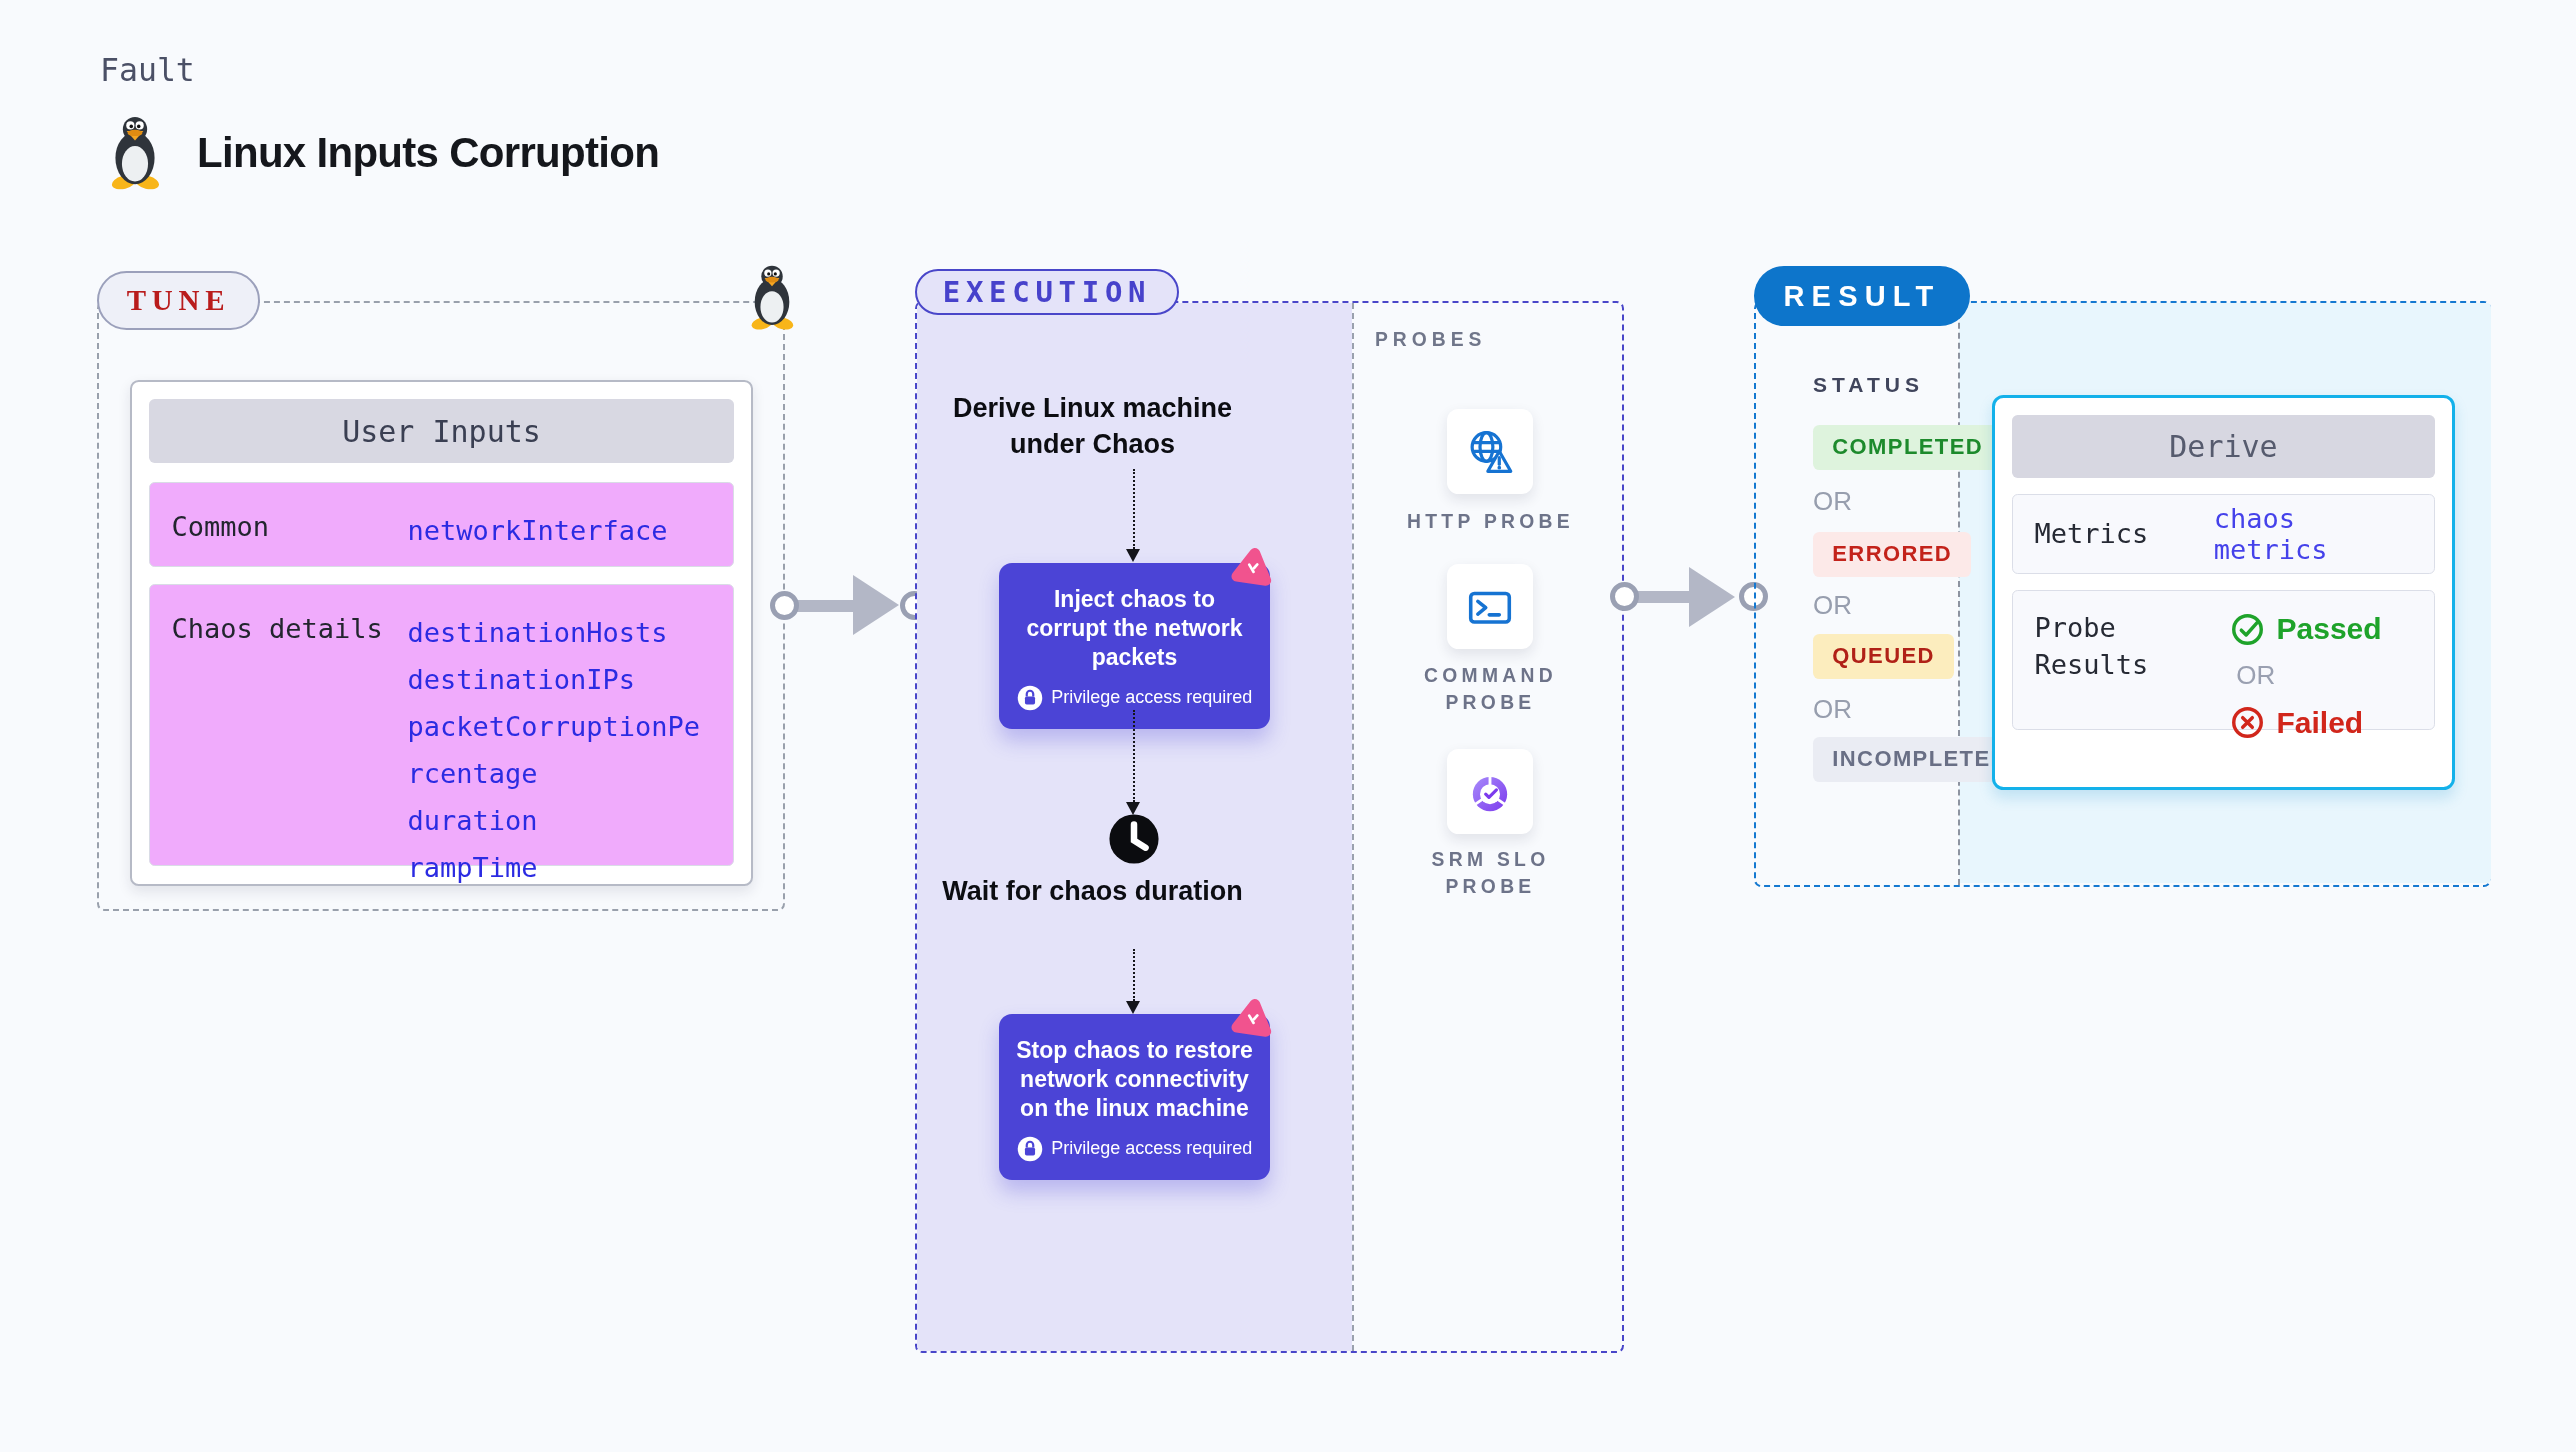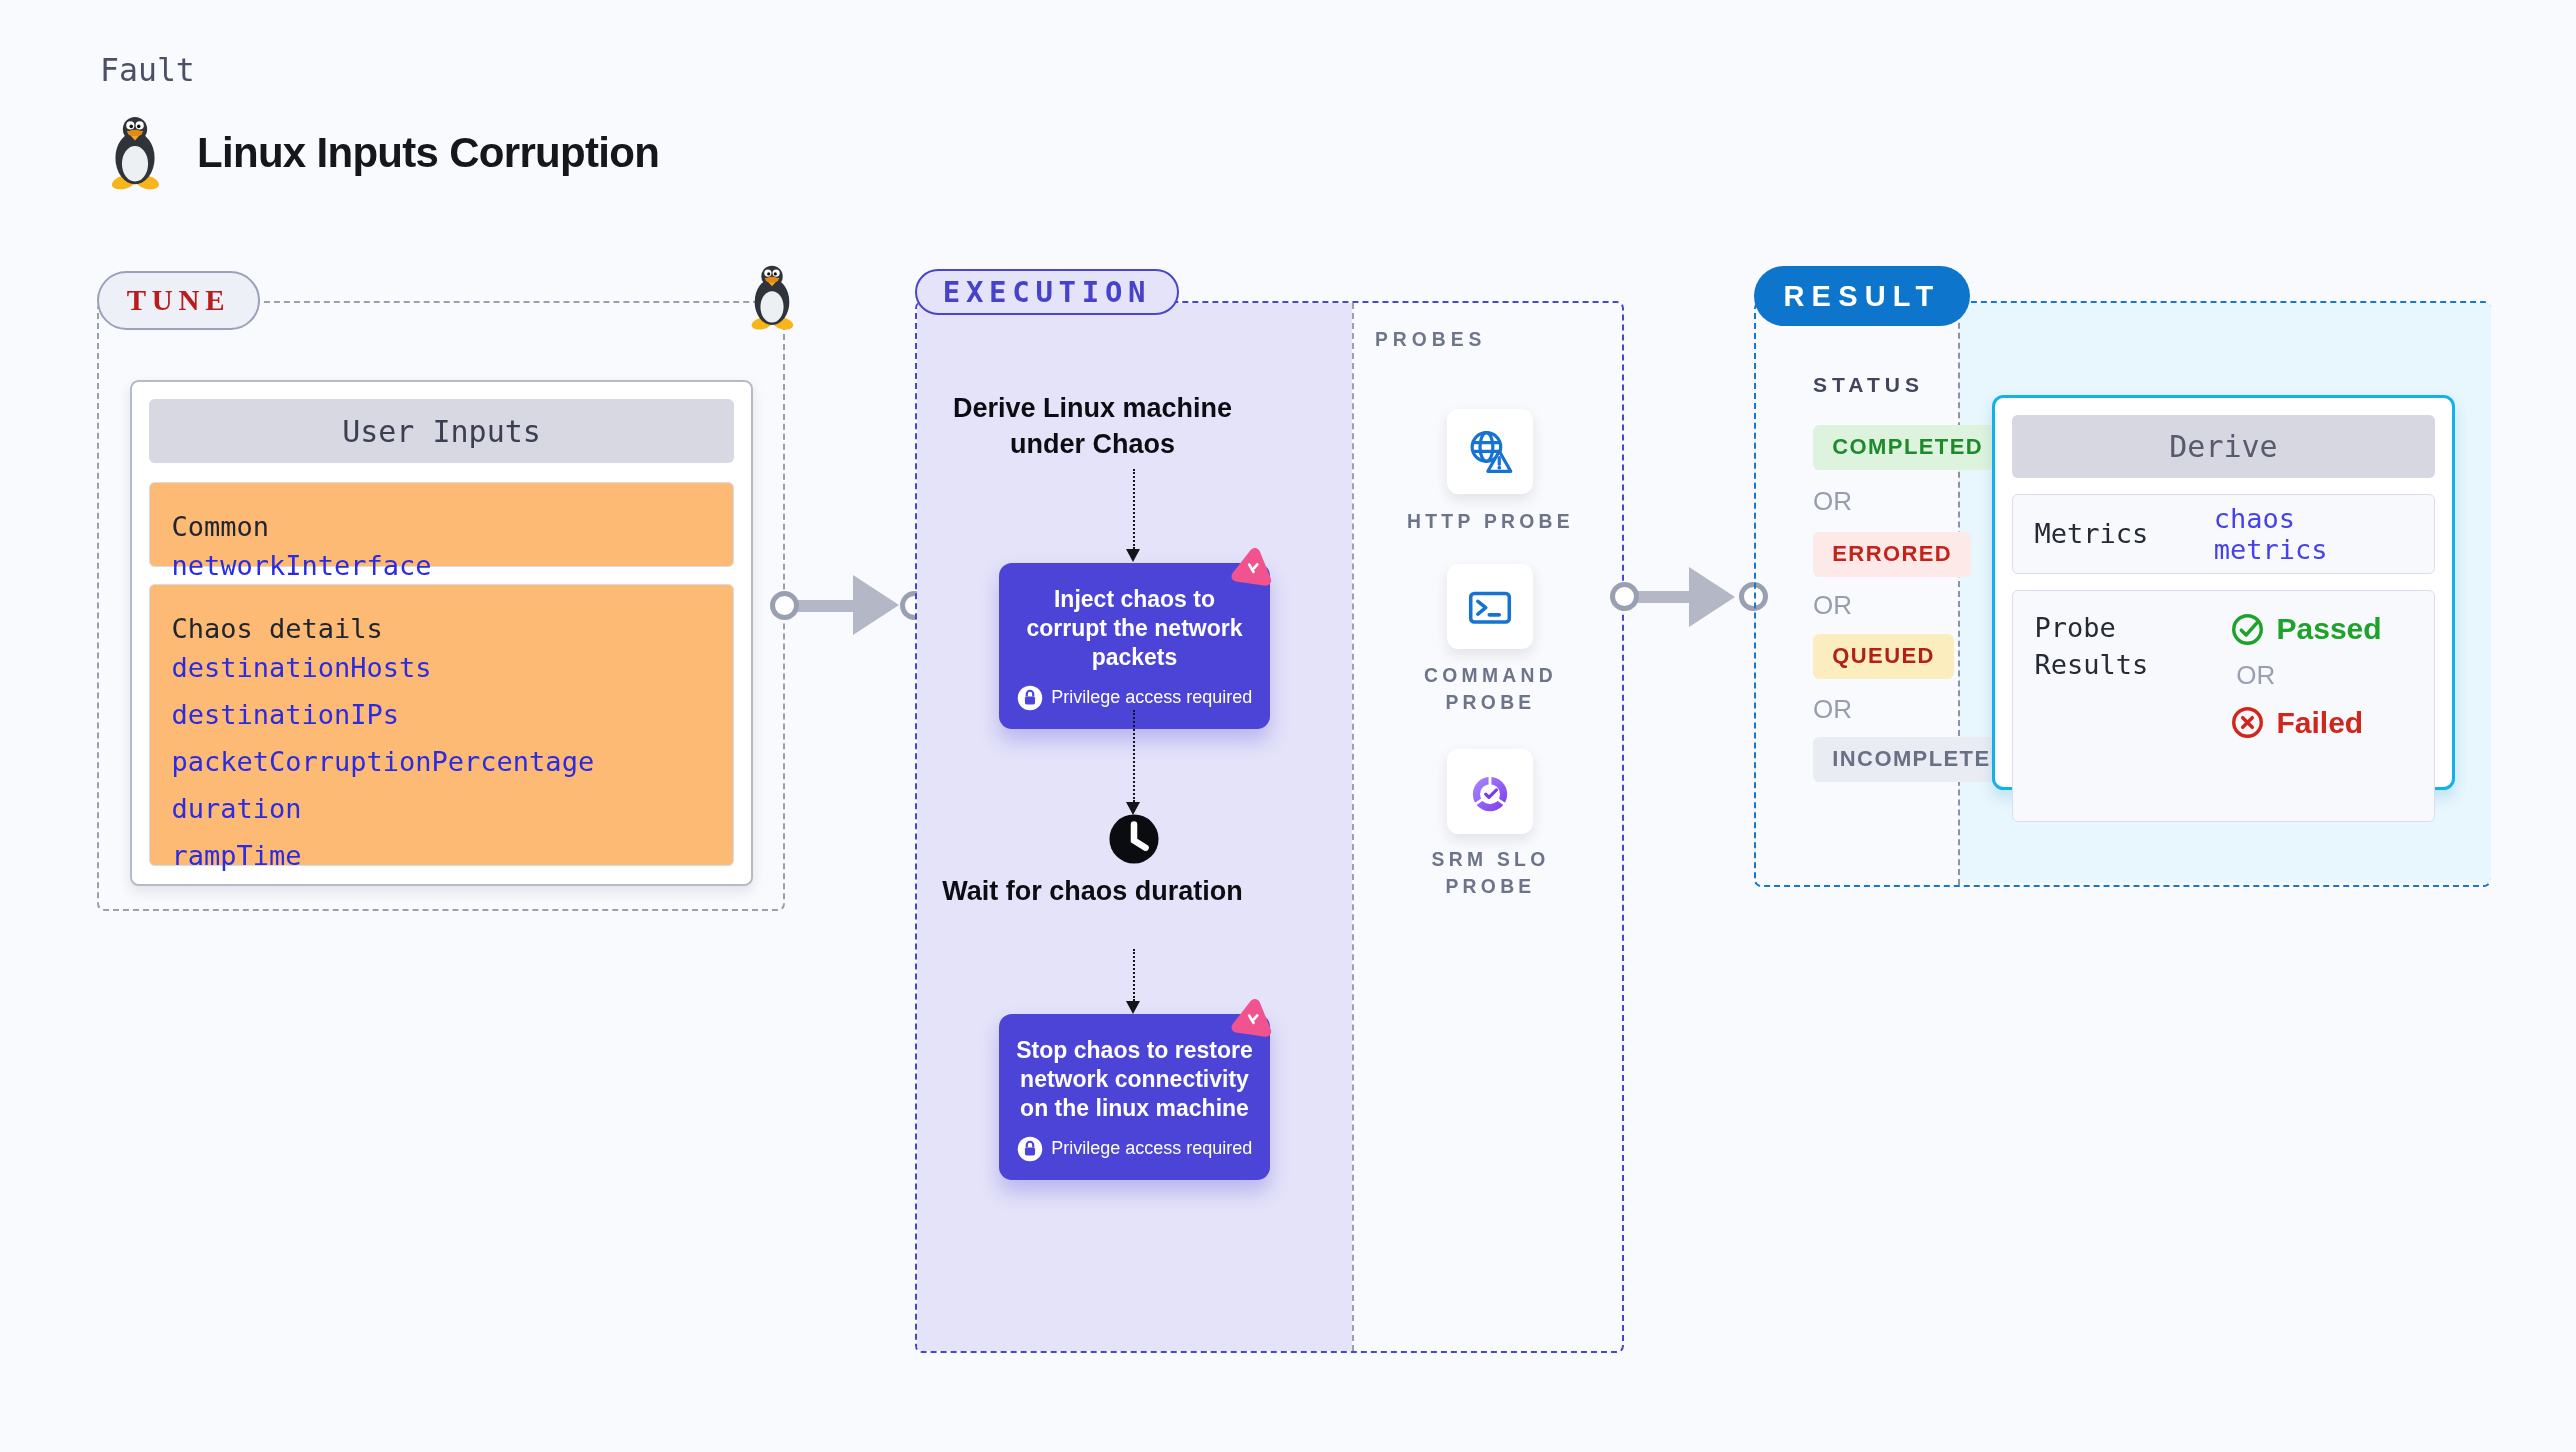--- a/index.html
+++ b/index.html
@@ -24,21 +24,21 @@
   .tri { position:absolute; width:0; height:0; border-top:30px solid transparent; border-bottom:30px solid transparent; border-left:46px solid #b3b7c6; }
   .vconn { position:absolute; width:0; border-left:2.9px dotted #14151a; }
   .vhead { position:absolute; width:0; height:0; border-left:7.9px solid transparent; border-right:7.9px solid transparent; border-top:13px solid #14151a; }
 
   
   .tune-box { position:absolute; left:97px; top:301px; width:688px; height:610px; border:2.1px dashed #99a0ac; border-radius:7.2px; }
   .tune-badge { left:97px; top:271px; width:163px; height:59px; background:#eef0f8; border:2.1px solid #9ba0bb; color:#b91c1c; font-family:Liberation Serif, serif; font-size:29px; }
   .tune-tux { position:absolute; left:744px; top:264px; width:56px; height:66px; }
   .ui-card { position:absolute; left:130px; top:380px; width:623px; height:506px; background:#fff; border:2.1px solid #b6bac6; border-radius:8.6px; box-shadow:0 5.7px 13px rgba(26,29,60,.10); padding:17px; }
   .ui-header { height:64px; background:#d8d8e2; border-radius:5.7px; display:flex; align-items:center; justify-content:center; font-family:"DejaVu Sans Mono",monospace; font-size:30px; color:#3a3f52; margin-bottom:18.6px; }
-  .ui-row { background:#fdba74; border:1.4px solid #d9dce6; border-radius:5.7px; display:flex; padding:24px 21.5px; margin-bottom:17px;flex-direction:column; }
+  .ui-row { background:#f0abfc; border:1.4px solid #d9dce6; border-radius:5.7px; display:flex; padding:24px 21.5px; margin-bottom:17px; }
   .ui-row-label { width:236px; font-family:"DejaVu Sans Mono",monospace; font-size:27px; color:#22252e; padding-top:4.3px; }
   .ui-params { flex:1; }
   .ui-param { font-family:"DejaVu Sans Mono",monospace; font-size:27px; color:#2b2be2; line-height:47px; word-break:break-all; }
 
   
   .exec-box { position:absolute; left:915px; top:301px; width:709px; height:1052px; border:2.1px dashed #4946c9; border-radius:7.2px; }
   .exec-lavender { position:absolute; left:0; top:0; width:435px; height:100%; background:#e4e3f9; border-radius:5px 0 0 5px; }
   .exec-divider { position:absolute; left:435px; top:0; height:100%; border-left:2.1px dashed #9aa1ad; }
   .exec-badge { left:915px; top:269px; width:264px; height:46px; background:#e4e3f9; border:2.9px solid #4946c9; color:#4742cb; font-family:"DejaVu Sans Mono",monospace; font-size:29px; }
   .step-text { position:absolute; width:351px; left:0; text-align:center; font-size:27px; font-weight:bold; color:#0c0d12; line-height:36px; }
@@ -282,21 +282,21 @@
   <div class="status-badge st-queued">QUEUED</div>
   <div class="or-label or3">OR</div>
   <div class="status-badge st-incompleted">INCOMPLETED</div>
 
   <div class="output-card">
     <div class="output-header">Derive</div>
     <div class="output-row metrics-row">
       <div class="out-label">Metrics</div>
       <div class="metrics-value">chaos metrics</div>
     </div>
-    <div class="output-row" style="height:232px;">
+    <div class="output-row" style="height:140px;">
       <div class="out-label">Probe Results</div>
       <div class="pr-col">
         <div class="pr-item">
           <svg viewBox="0 0 46 46" width="33" height="33">
               <use href="#check-circle"></use>
             </svg>
           <span class="passed-text">Passed</span>
         </div>
         <div class="pr-or">OR</div>
         <div class="pr-item">

